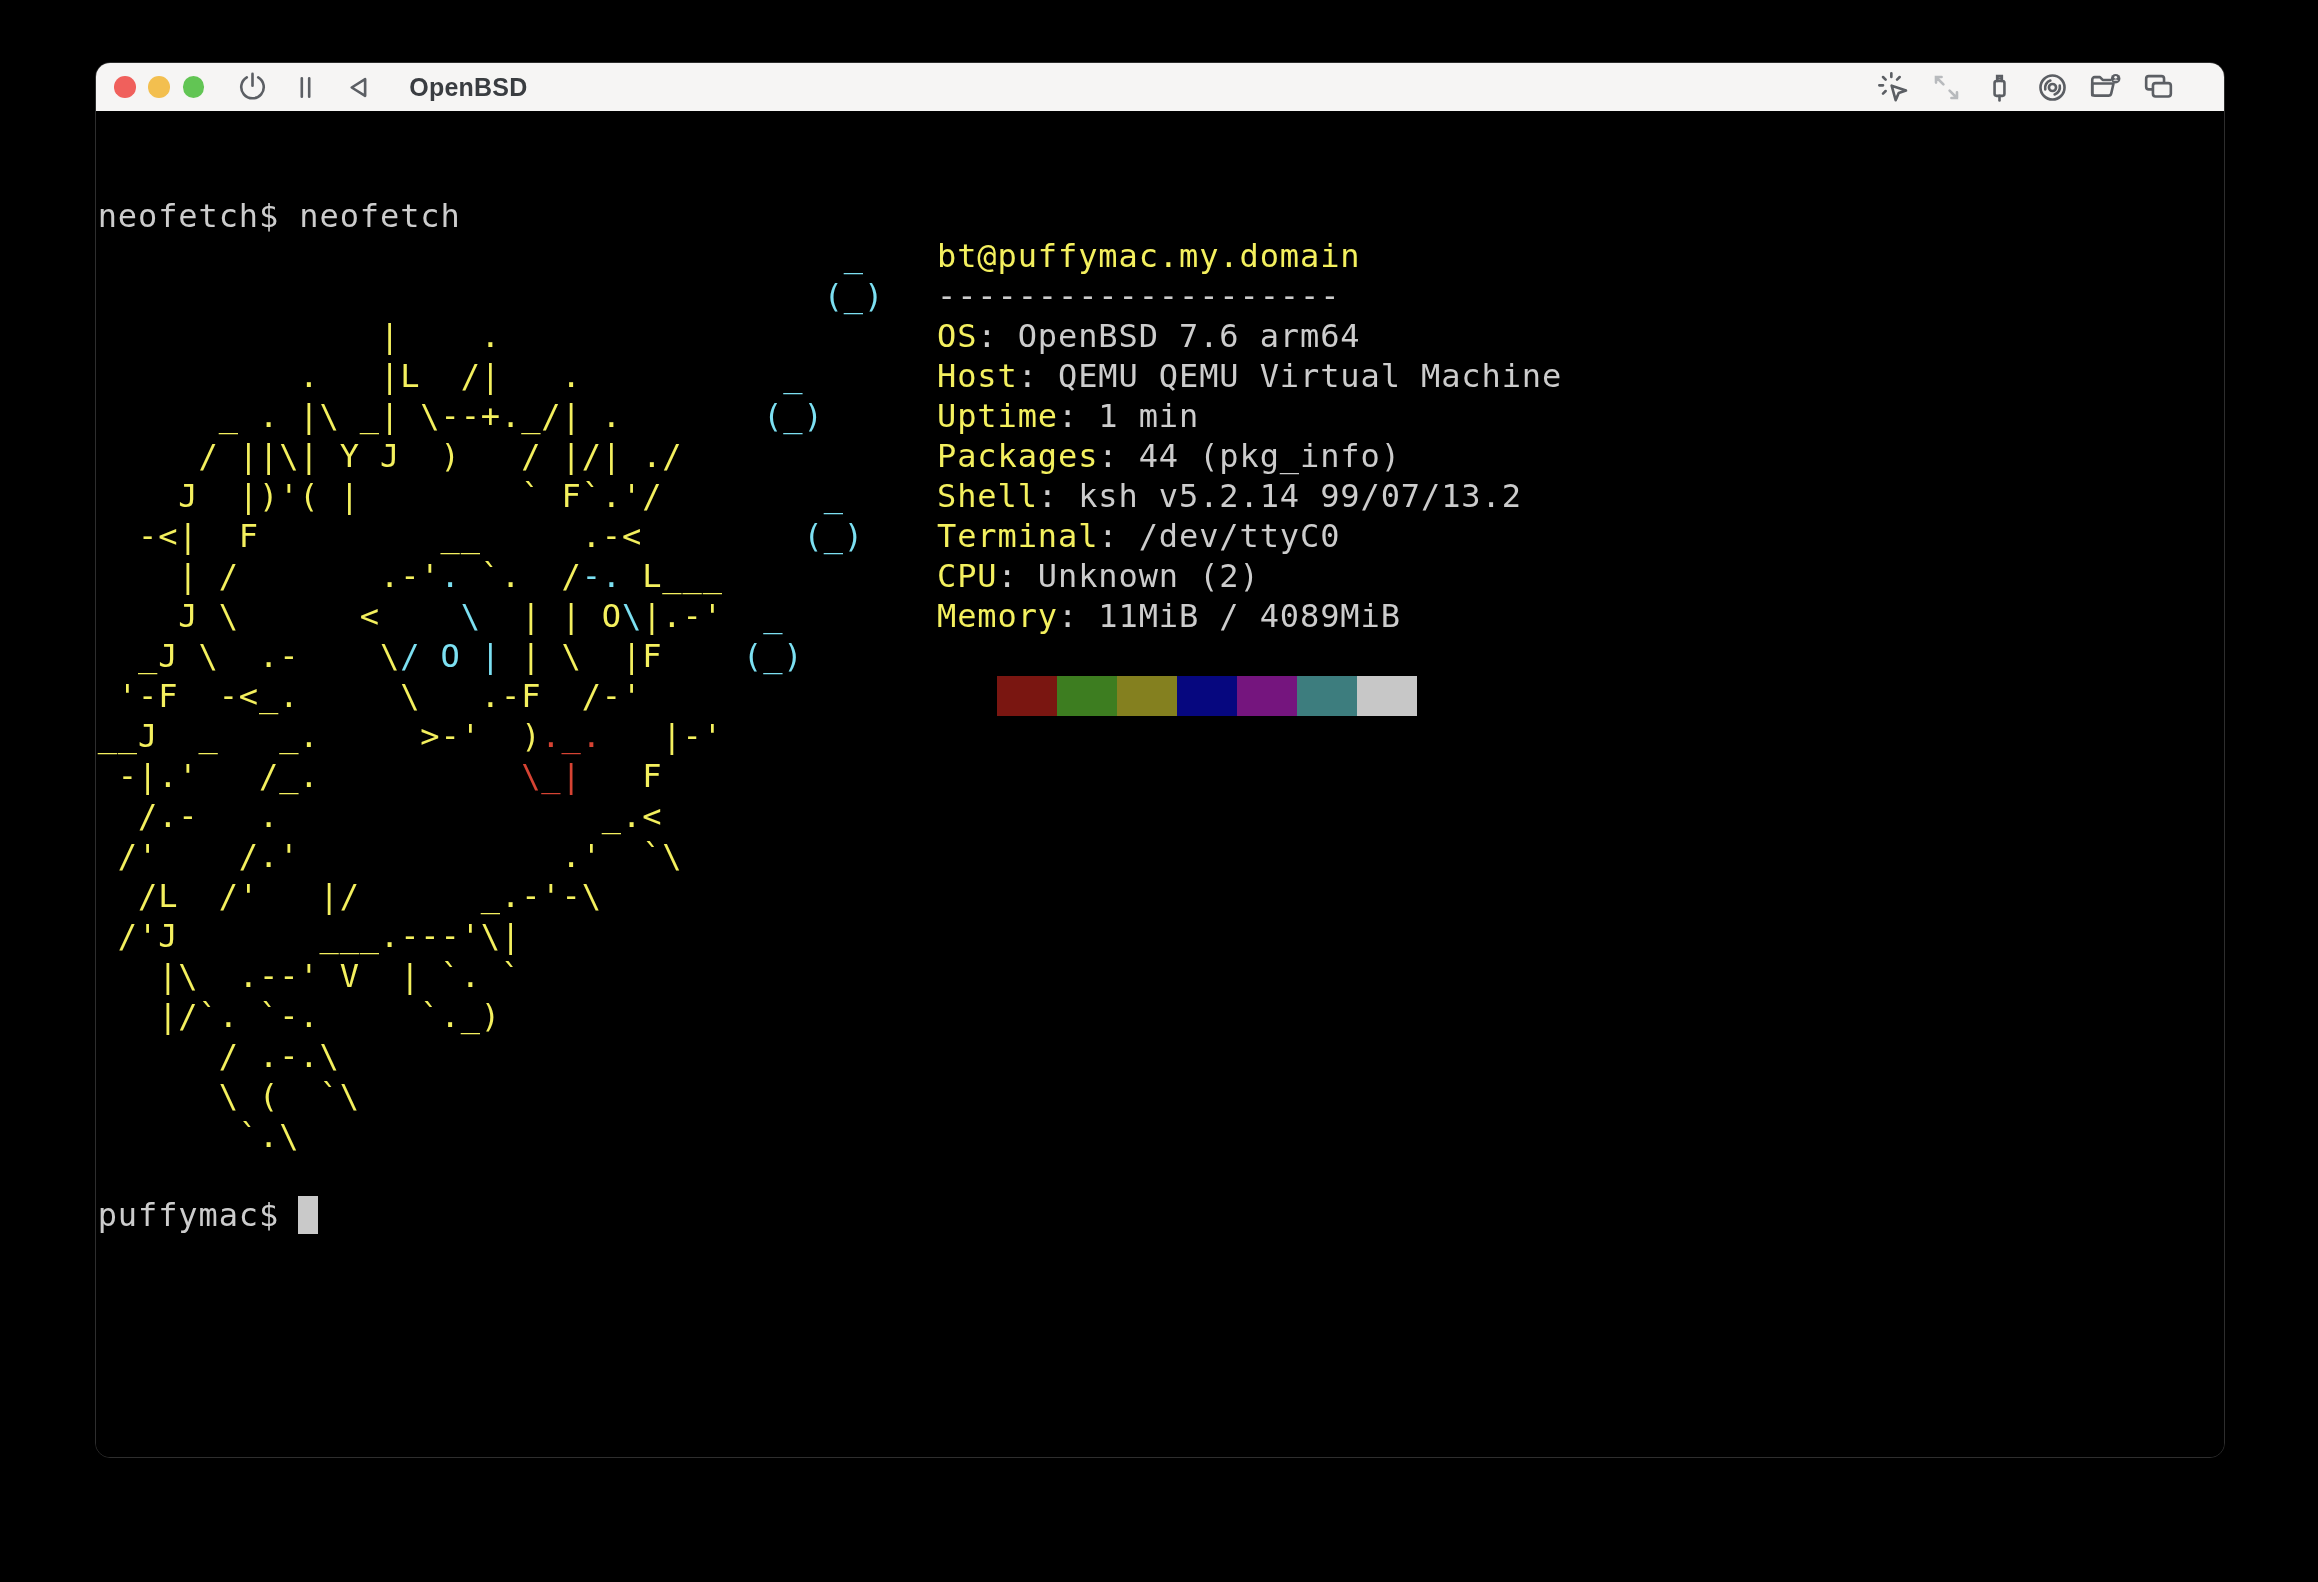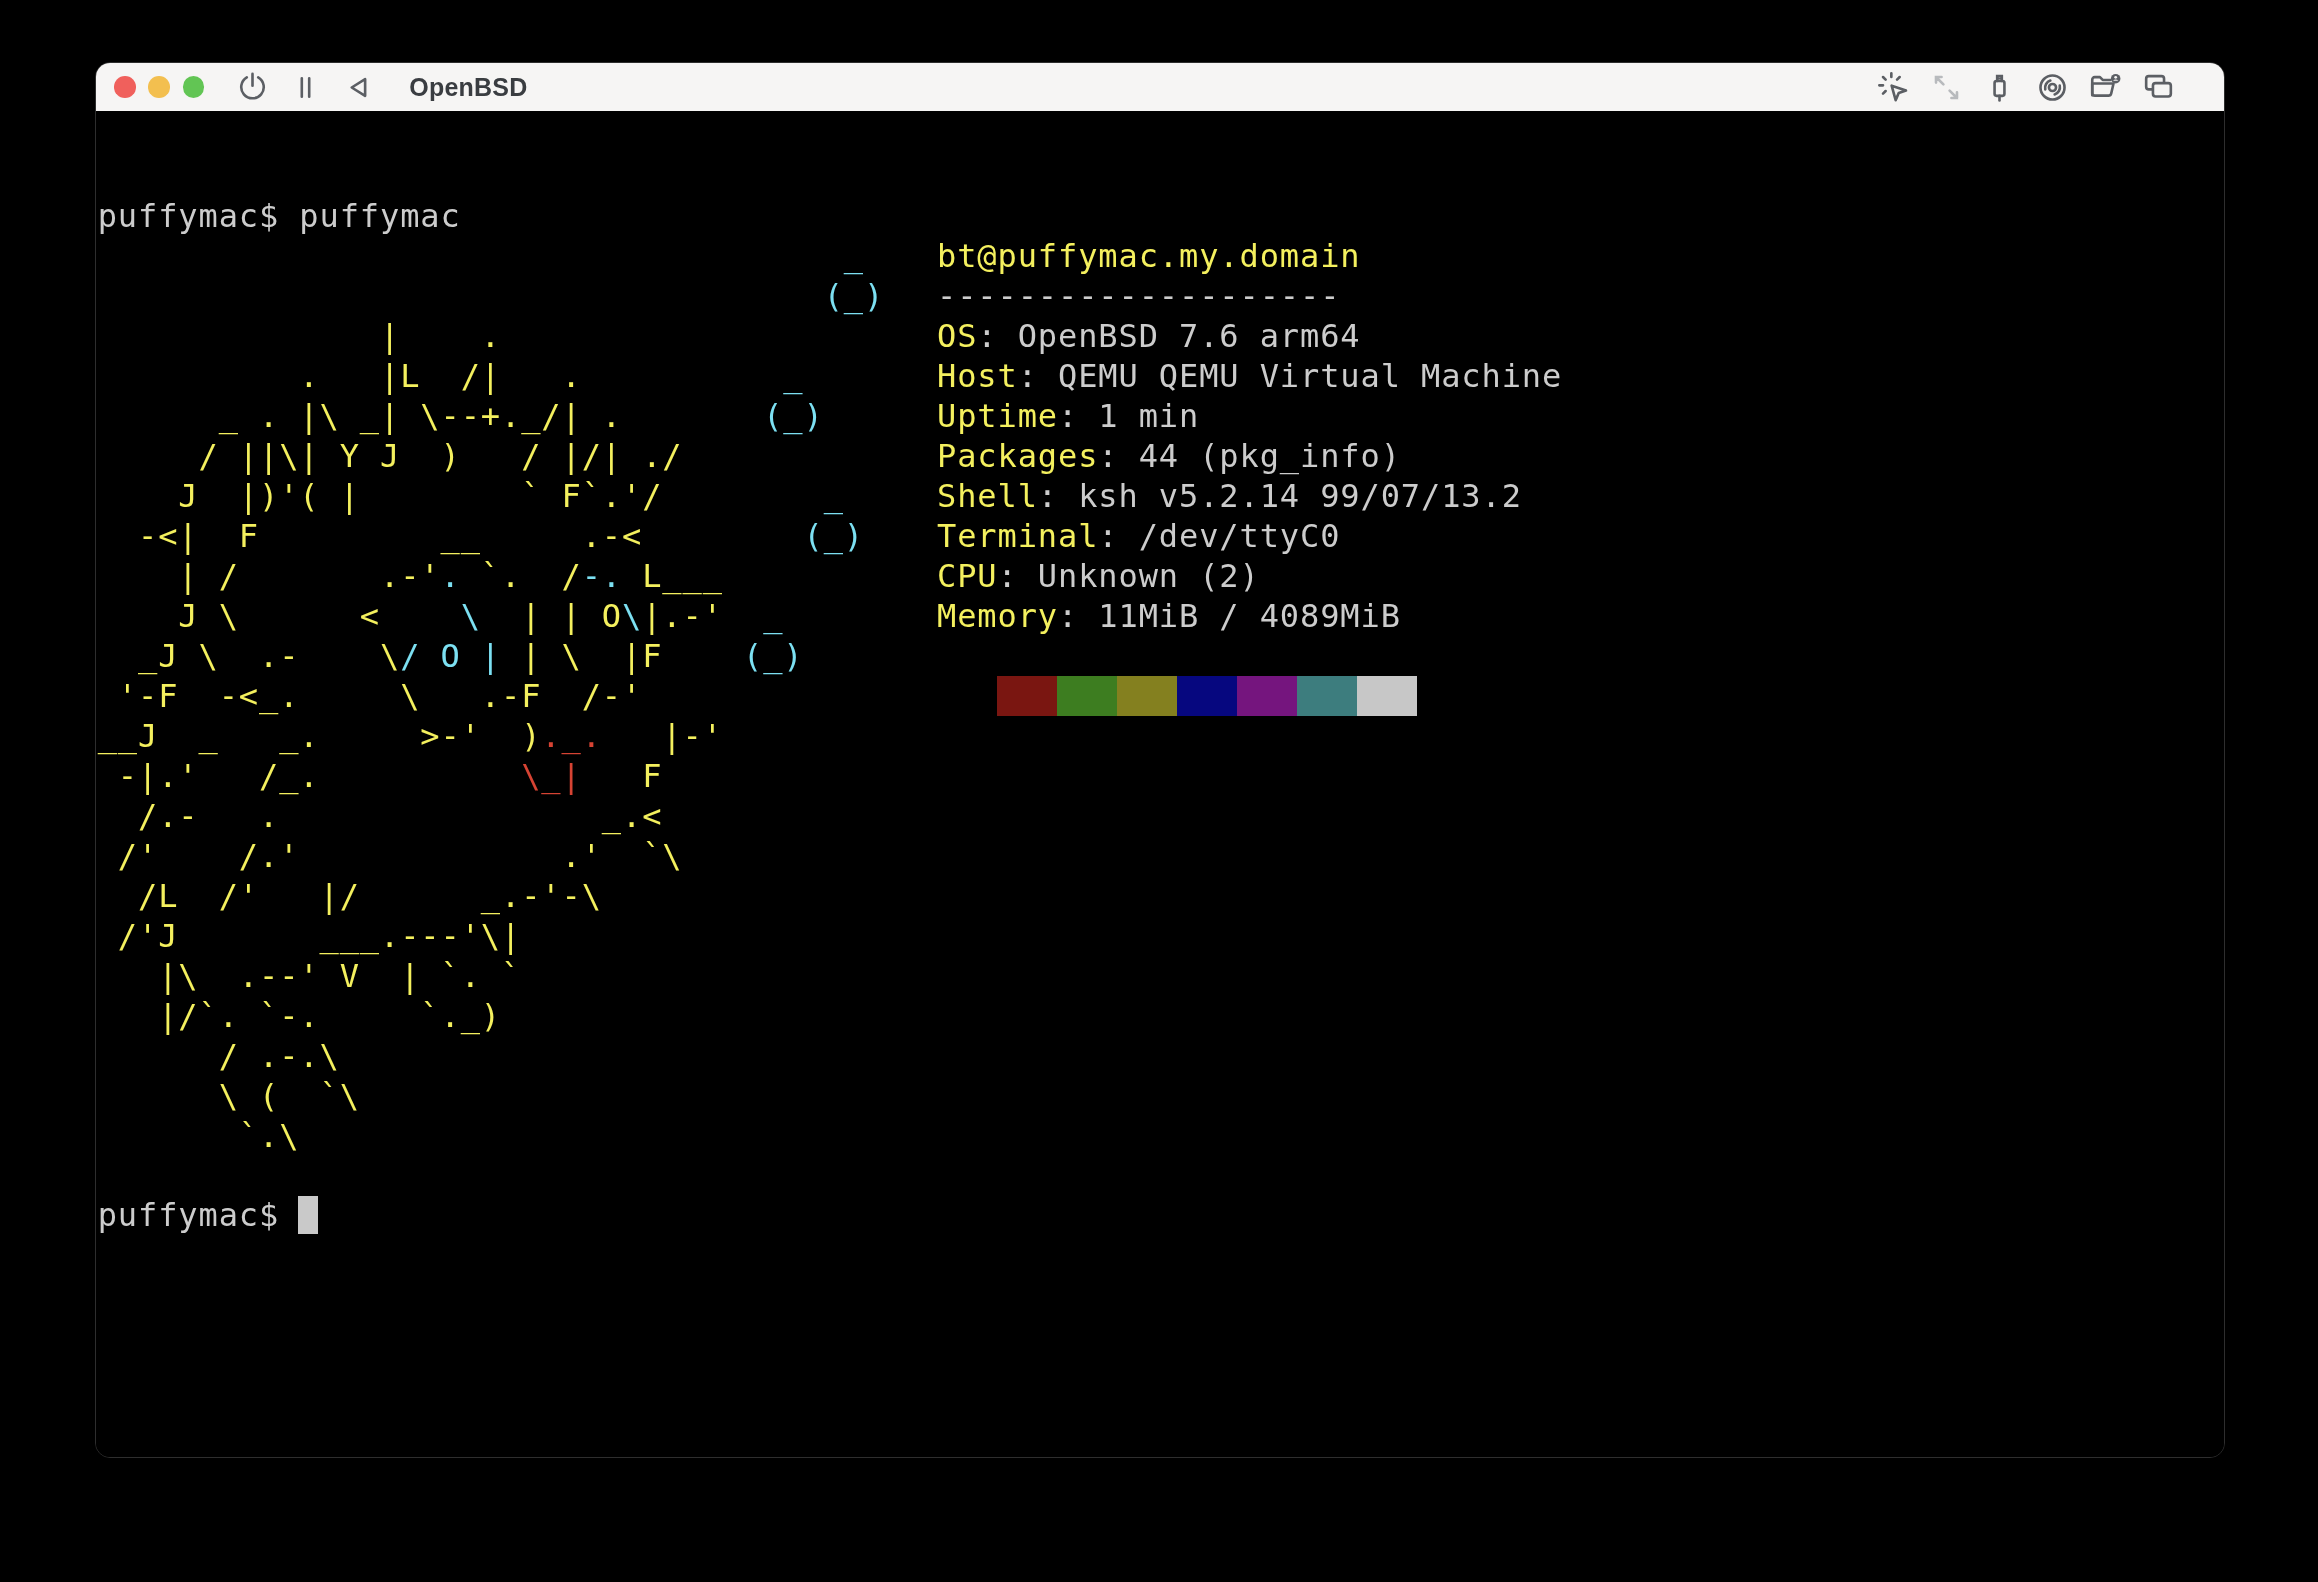--- a/index.html
+++ b/index.html
@@ -111,21 +111,21 @@
       <div class="tb-icon">
         <svg viewBox="0 0 24 24">
           <rect x="4" y="4.6" width="11.6" height="8.6" rx="1.7"></rect>
           <rect x="8.4" y="9.2" width="11.6" height="8.6" rx="1.7" fill="#f6f5f4"></rect>
         </svg>
       </div>
     </div>
   </div>
 
   <div id="terminal">
-    <div class="trow fg" style="left:1.7px;top:71px;">puffymac$ puffymac</div>
+    <div class="trow fg" style="left:1.7px;top:71px;">neofetch$ neofetch</div>
 
     <div class="trow" style="left:1.7px;top:111px;" id="ascii-art"><div class="art-line"><span style="color: rgb(124, 224, 242);">                                     _</span></div><div class="art-line"><span style="color: rgb(124, 224, 242);">                                    (_)</span></div><div class="art-line"><span style="color: rgb(244, 240, 94);">              |    .</span></div><div class="art-line"><span style="color: rgb(244, 240, 94);">          .   |L  /|   .          </span><span style="color: rgb(124, 224, 242);">_</span></div><div class="art-line"><span style="color: rgb(244, 240, 94);">      _ . |\ _| \--+._/| .       </span><span style="color: rgb(124, 224, 242);">(_)</span></div><div class="art-line"><span style="color: rgb(244, 240, 94);">     / ||\| Y J  )   / |/| ./</span></div><div class="art-line"><span style="color: rgb(244, 240, 94);">    J  |)'( |        ` F`.'/       </span><span style="color: rgb(124, 224, 242);"> _</span></div><div class="art-line"><span style="color: rgb(244, 240, 94);">  -&lt;|  F         __     .-&lt;        </span><span style="color: rgb(124, 224, 242);">(_)</span></div><div class="art-line"><span style="color: rgb(244, 240, 94);">    | /       .-'</span><span style="color: rgb(124, 224, 242);">. </span><span style="color: rgb(244, 240, 94);">`.  /</span><span style="color: rgb(124, 224, 242);">-.</span><span style="color: rgb(244, 240, 94);"> L___</span></div><div class="art-line"><span style="color: rgb(244, 240, 94);">    J \      &lt;    </span><span style="color: rgb(124, 224, 242);">\</span><span style="color: rgb(244, 240, 94);">  | | O</span><span style="color: rgb(124, 224, 242);">\</span><span style="color: rgb(244, 240, 94);">|.-'  </span><span style="color: rgb(124, 224, 242);">_</span></div><div class="art-line"><span style="color: rgb(244, 240, 94);">  _J \  .-    \</span><span style="color: rgb(124, 224, 242);">/ O |</span><span style="color: rgb(244, 240, 94);"> | \  |F    </span><span style="color: rgb(124, 224, 242);">(_)</span></div><div class="art-line"><span style="color: rgb(244, 240, 94);"> '-F  -&lt;_.     \   .-F  /-'</span></div><div class="art-line"><span style="color: rgb(244, 240, 94);">__J  _   _.     &gt;-'  )</span><span style="color: rgb(214, 67, 51);">._.</span><span style="color: rgb(244, 240, 94);">   |-'</span></div><div class="art-line"><span style="color: rgb(244, 240, 94);"> -|.'   /_.          </span><span style="color: rgb(214, 67, 51);">\_|</span><span style="color: rgb(244, 240, 94);">   F</span></div><div class="art-line"><span style="color: rgb(244, 240, 94);">  /.-   .                _.&lt;</span></div><div class="art-line"><span style="color: rgb(244, 240, 94);"> /'    /.'             .'  `\</span></div><div class="art-line"><span style="color: rgb(244, 240, 94);">  /L  /'   |/      _.-'-\</span></div><div class="art-line"><span style="color: rgb(244, 240, 94);"> /'J       ___.---'\|</span></div><div class="art-line"><span style="color: rgb(244, 240, 94);">   |\  .--' V  | `. `</span></div><div class="art-line"><span style="color: rgb(244, 240, 94);">   |/`. `-.     `._)</span></div><div class="art-line"><span style="color: rgb(244, 240, 94);">      / .-.\</span></div><div class="art-line"><span style="color: rgb(244, 240, 94);">      \ (  `\</span></div><div class="art-line"><span style="color: rgb(244, 240, 94);">       `.\</span></div></div>
 
     <div class="trow" style="left:841px;top:111px;" id="info-block"><div class="info-line"><span style="color: rgb(244, 240, 94);">bt@puffymac.my.domain</span></div><div class="info-line" style="color: rgb(204, 204, 204);">--------------------</div><div class="info-line"><span style="color: rgb(244, 240, 94);">OS</span><span style="color: rgb(204, 204, 204);">: OpenBSD 7.6 arm64</span></div><div class="info-line"><span style="color: rgb(244, 240, 94);">Host</span><span style="color: rgb(204, 204, 204);">: QEMU QEMU Virtual Machine</span></div><div class="info-line"><span style="color: rgb(244, 240, 94);">Uptime</span><span style="color: rgb(204, 204, 204);">: 1 min</span></div><div class="info-line"><span style="color: rgb(244, 240, 94);">Packages</span><span style="color: rgb(204, 204, 204);">: 44 (pkg_info)</span></div><div class="info-line"><span style="color: rgb(244, 240, 94);">Shell</span><span style="color: rgb(204, 204, 204);">: ksh v5.2.14 99/07/13.2</span></div><div class="info-line"><span style="color: rgb(244, 240, 94);">Terminal</span><span style="color: rgb(204, 204, 204);">: /dev/ttyC0</span></div><div class="info-line"><span style="color: rgb(244, 240, 94);">CPU</span><span style="color: rgb(204, 204, 204);">: Unknown (2)</span></div><div class="info-line"><span style="color: rgb(244, 240, 94);">Memory</span><span style="color: rgb(204, 204, 204);">: 11MiB / 4089MiB</span></div></div>
 
     <div class="palette" style="left:841px;top:551px;" id="palette">
         <div class="swatch" style="background: rgb(0, 0, 0);"></div>
         <div class="swatch" style="background: rgb(122, 22, 17);"></div>
         <div class="swatch" style="background: rgb(61, 125, 32);"></div>
         <div class="swatch" style="background: rgb(132, 128, 31);"></div>

